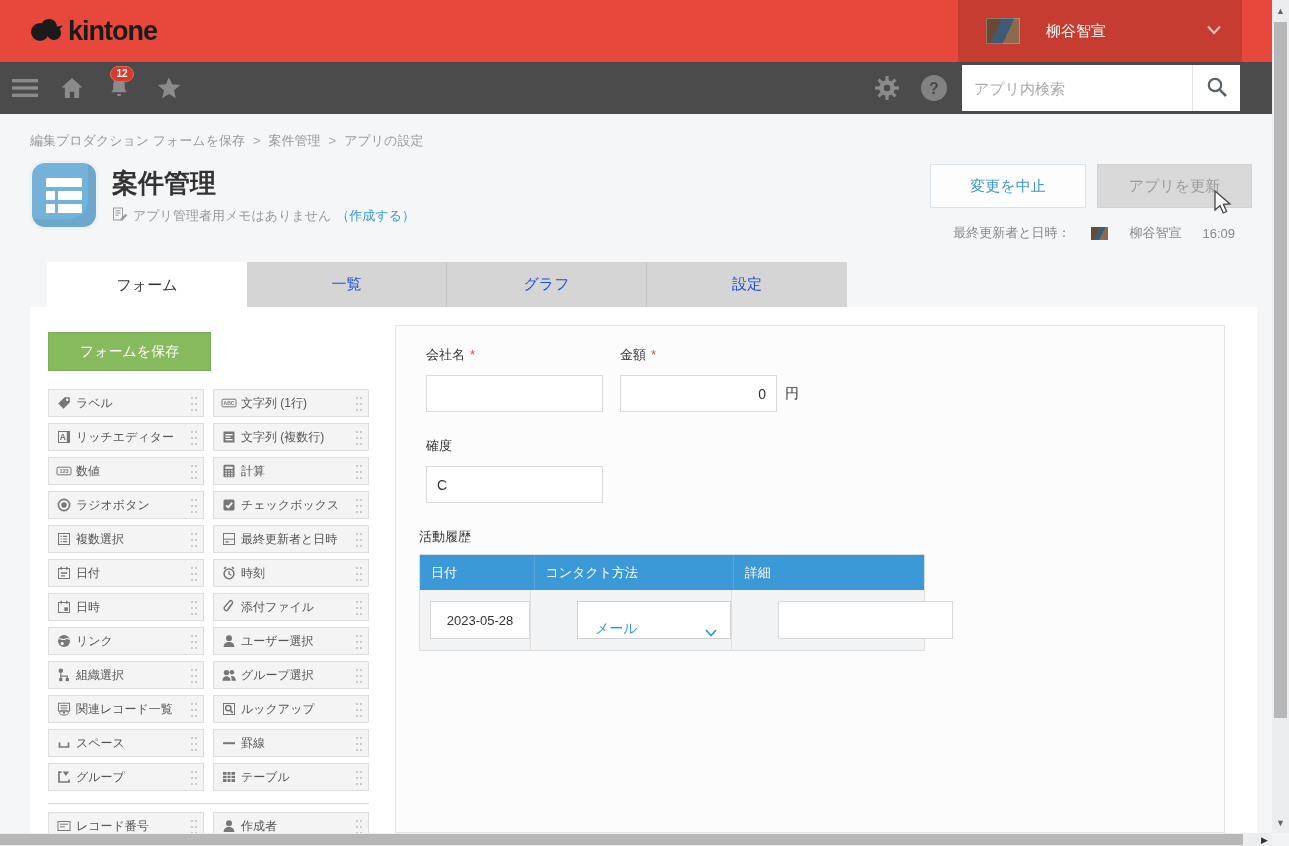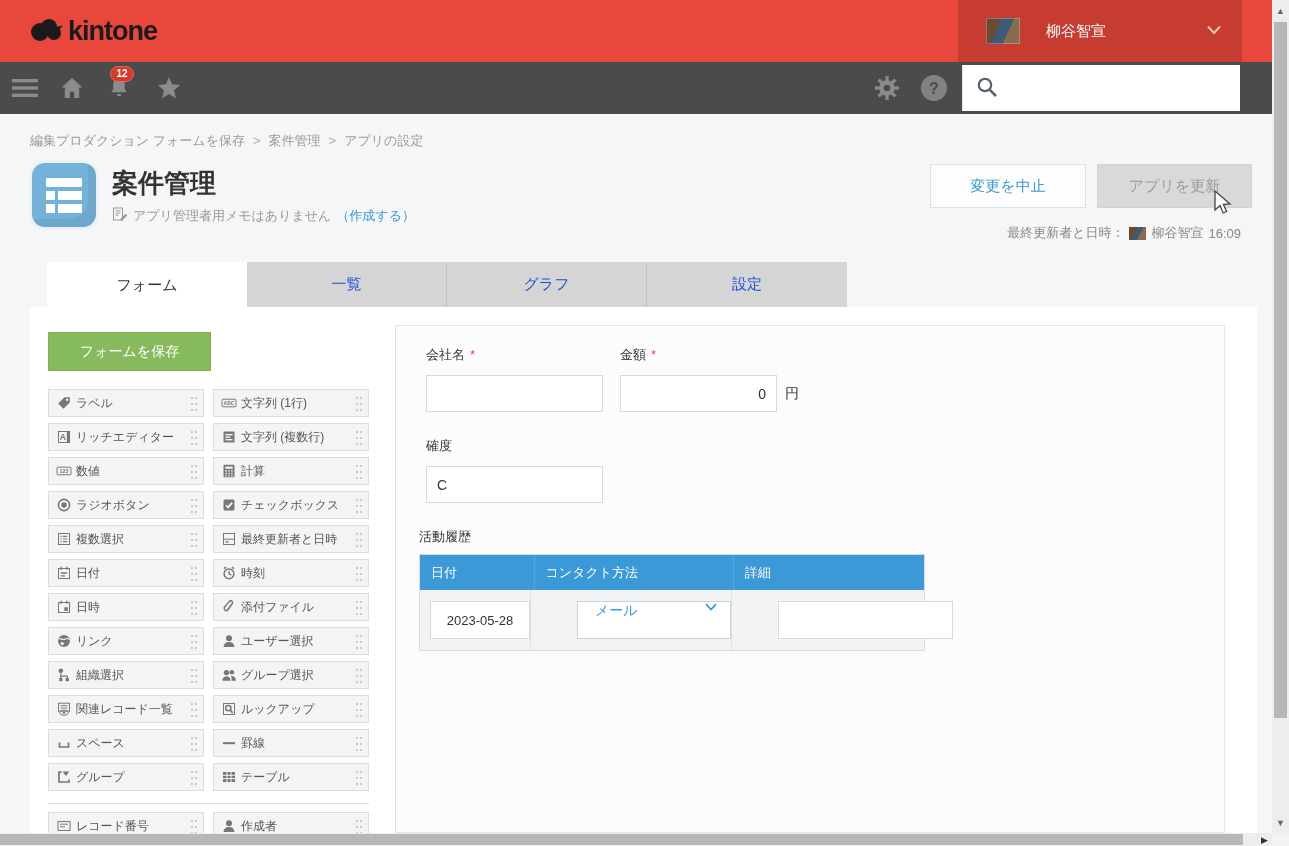--- a/index.html
+++ b/index.html
@@ -35,21 +35,21 @@
   .breadcrumb { position:absolute; left:30px; top:132px; font-size:13px; color:#999; }
   .bc-item { cursor:pointer; }
   .bc-sep { margin:0 8px; color:#aaa; }
   .appicon { position:absolute; left:32px; top:163px; width:64px; height:64px; border-radius:13px; background:#74b2d9; box-shadow:0 0 0 3px #eef1f3, inset -14px -14px 0 -6px rgba(0,0,0,.06); }
   .apptitle { position:absolute; left:112px; top:166px; font-size:26px; color:#333; }
   .memoline { position:absolute; left:112px; top:206px; font-size:13px; color:#999; display:flex; align-items:center; gap:5px; }
   .memolink { color:#3498db; cursor:pointer; }
   .btn { position:absolute; top:164px; height:44px; font-size:15px; font-family:inherit; cursor:pointer; }
   .btn-cancel { left:930px; width:156px; background:#fdfdfd; border:1px solid #dbe2e7; color:#3b97d3; }
   .btn-update { left:1097px; width:155px; background:#d9d9d9; border:1px solid #d2d2d2; color:#9a9a9a; }
-  .lastupd { position:absolute; top:224px; right:48px; font-size:13px; color:#888; display:flex; align-items:center; gap:5px; }
+  .lastupd { position:absolute; top:224px; right:54px; font-size:13px; color:#888; display:flex; align-items:center; gap:21px; }
   .miniavatar { width:17px; height:13px; background:linear-gradient(115deg,#6b4a33 0 35%,#3e5a74 35% 62%,#8a6b4e 62% 100%); display:inline-block; }
 
   
   .tabbar { position:absolute; left:47px; top:262px; display:flex; height:45px; }
   .tab { width:200px; background:#d5d5d5; border-right:1px solid #c3c3c3; color:#1d4ed8; font-size:15px; display:flex; align-items:center; justify-content:center; cursor:pointer; }
   .tab.active { background:#fff; border-right:none; height:46px; color:#333; }
   .tab:last-child { border-right:none; }
 
   
   .panel { position:absolute; left:30px; top:307px; width:1227px; height:526px; background:#fff; overflow:hidden; }
@@ -77,21 +77,21 @@
   .suffix { font-size:14px; color:#333; margin-left:8px; }
   .stlabel { font-size:13px; color:#333; margin-top:25px; height:16px; }
   .subtable { margin-top:10px; width:506px; border:1px solid #dcdcdc; }
   .thead { display:flex; background:#3b99d8; height:35px; }
   .th { color:#fff; font-size:13px; display:flex; align-items:center; padding-left:11px; border-right:1px solid #54a7de; }
   .th:last-child { border-right:none; }
   .tbody { display:flex; background:#f2f3f4; height:60px;gap:36px; }
   .td { display:flex; align-items:center; padding-left:10px; border-right:1px solid #e0e0e0; }
   .td:last-child { border-right:none; }
   .dateinput { width:100px; height:38px; border:1px solid #d9d9d9; background:#fff; font-size:13px; color:#333; text-align:center; font-family:inherit; }
-  .ddown { width:154px; height:38px; border:1px solid #d0d0d0; background:#fff; display:flex; align-items:flex-start; cursor:pointer; }
+  .ddown { width:154px; height:38px; border:1px solid #d0d0d0; background:#fff; display:flex; align-items:flex-end; cursor:pointer; }
   .ddtext { color:#3498db; font-size:14px; margin-left:17px; flex:1; }
   .ddchev { color:#3498db; margin-right:12px; display:flex; }
   .detinput { width:175px; height:38px; border:1px solid #d9d9d9; background:#fff; font-family:inherit; font-size:13px; padding:0 8px; }
 
   
   .vscroll { position:absolute; right:0; top:0; width:17px; height:833px; background:#ecedee; z-index:10; }
   .vthumb { position:absolute; left:2px; top:22px; width:13px; height:696px; background:#b7b7b7; cursor:pointer; }
   .varrow { position:absolute; left:0; width:17px; height:17px; color:#666; font-size:9px; display:flex; align-items:center; justify-content:center; cursor:pointer; }
   .vup { top:2px; } .vdn { bottom:2px; }
   .hscroll { position:absolute; left:0; bottom:0; width:1272px; height:13px; background:#ecedee; z-index:10; }
@@ -162,20 +162,21 @@
           <circle cx="12" cy="12" r="3" fill="#4b4b4b"></circle>
         </svg>
       </span>
     <span class="nicon helpic">
         <svg viewBox="0 0 28 28" width="28" height="28">
           <circle cx="14" cy="14" r="13" fill="#828282"></circle>
           <text x="14" y="20" font-size="16" font-weight="bold" text-anchor="middle" fill="#484848" font-family="Liberation Sans,DejaVu Sans,sans-serif">?</text>
         </svg>
       </span>
     <div class="searchwrap">
+      <input class="search-input" placeholder="アプリ内検索" style="">
       <button class="search-btn">
           <span><svg viewBox="0 0 22 22" width="22" height="22">
               <circle cx="9" cy="9" r="6.2" fill="none" stroke="#5b6268" stroke-width="2.2"></circle>
               <path d="M13.6 13.6 L20 20" stroke="#5b6268" stroke-width="2.6"></path>
             </svg></span>
         </button>
     </div>
   </nav>
 
   <div class="breadcrumb"><span class="bc-item">編集プロダクション フォームを保存</span><span class="bc-sep">&gt;</span><span class="bc-item">案件管理</span><span class="bc-sep">&gt;</span><span class="bc-item">アプリの設定</span></div>

